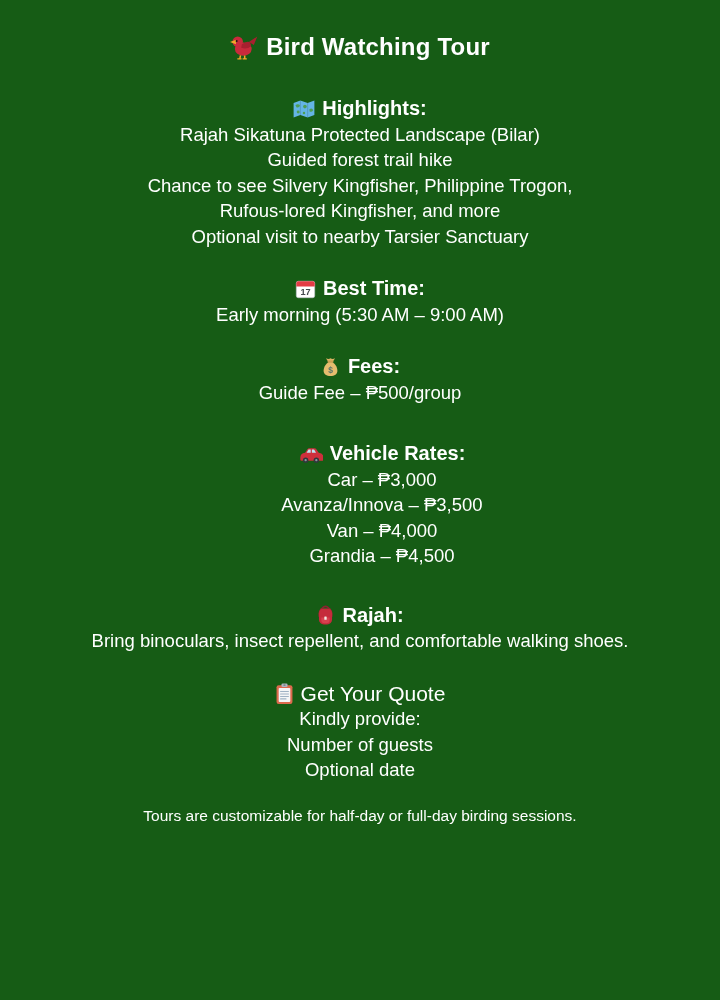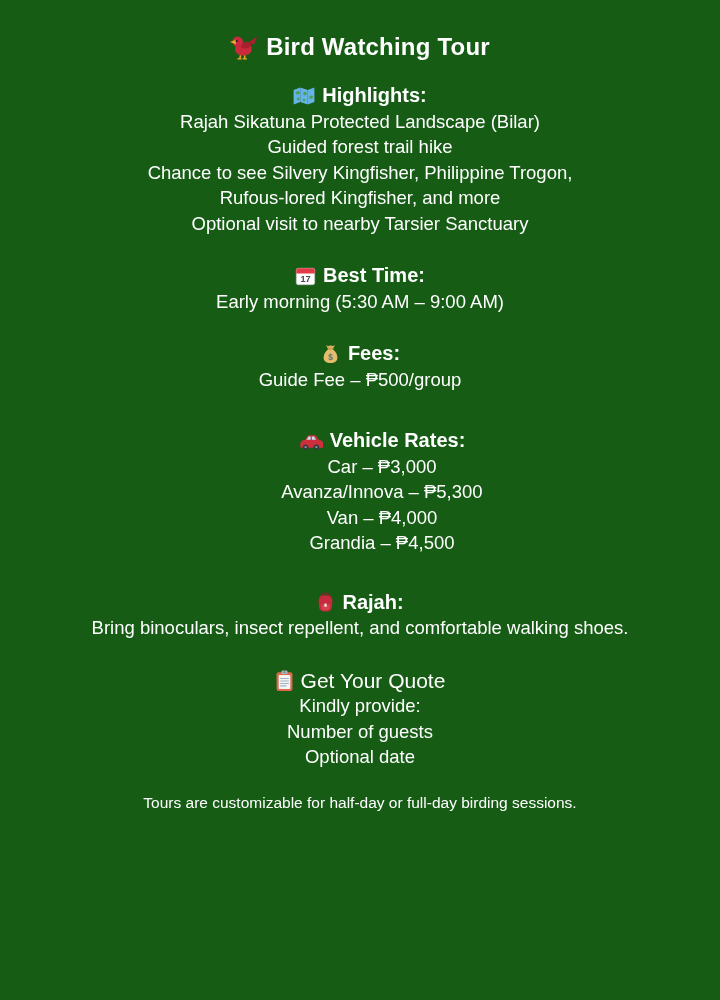--- a/index.html
+++ b/index.html
@@ -12,21 +12,21 @@
   }
   .poster { width: 720px; height: 796px; text-align: center; }
   .title {
     padding-top: 32px;
     font-size: 24px; font-weight: 700; line-height: 30px;
     letter-spacing: 0.2px;
   }
   .heading { font-size: 20px; font-weight: 700; line-height: 25.5px; }
   .section.regular .heading { font-weight: 400; font-size: 21px; }
   .line { font-size: 18.5px; line-height: 25.5px; font-weight: 400; }
-  .s1 { margin-top: 21px; }
+  .s1 { margin-top: 34px; }
   .s2 { margin-top: 27px; }
   .s3 { margin-top: 27px; }
   .s4 { margin-top: 36px; margin-left: 44px; }
   .s5 { margin-top: 34px; }
   .s6 { margin-top: 27px; }
   .footer { margin-top: 23px; font-size: 15.5px; line-height: 20px; }
   .icon { display: inline-block; vertical-align: -4px; margin-right: 7px; }
   .icon svg { display: block; }
   .title .icon { vertical-align: -5px; margin-right: 8px; }
   svg text { font-family: "Liberation Sans", "DejaVu Sans", sans-serif; }
@@ -107,21 +107,21 @@
           <polygon points="12.5,13 15.8,7.5 19.5,7.5 19.5,13" fill="#bfe3f2"></polygon>
           <polygon points="21.5,13 21.5,7.5 25.2,7.5 28.5,13" fill="#bfe3f2"></polygon>
           <circle cx="11" cy="25.5" r="4.6" fill="#32373c"></circle>
             <circle cx="11" cy="25.5" r="1.9" fill="#8d969e"></circle>
           <circle cx="29" cy="25.5" r="4.6" fill="#32373c"></circle>
             <circle cx="29" cy="25.5" r="1.9" fill="#8d969e"></circle>
         </svg>
       </span><span>Vehicle Rates:</span>
     </div>
     <div class="line">Car – ₱3,000</div>
-    <div class="line">Avanza/Innova – ₱5,300</div>
+    <div class="line">Avanza/Innova – ₱3,500</div>
     <div class="line">Van – ₱4,000</div>
     <div class="line">Grandia – ₱4,500</div>
   </div>
 
   <div class="section s5">
     <div class="heading">
       <span class="icon">
         <svg viewBox="0 0 32 36" width="19" height="22" aria-hidden="true">
           <path d="M11,6 Q16,1 21,6" fill="none" stroke="#8e2130" stroke-width="3" stroke-linecap="round"></path>
           <path d="M9,8 Q5,13 6,20" stroke="#9c2433" stroke-width="3.4" fill="none" stroke-linecap="round"></path>

